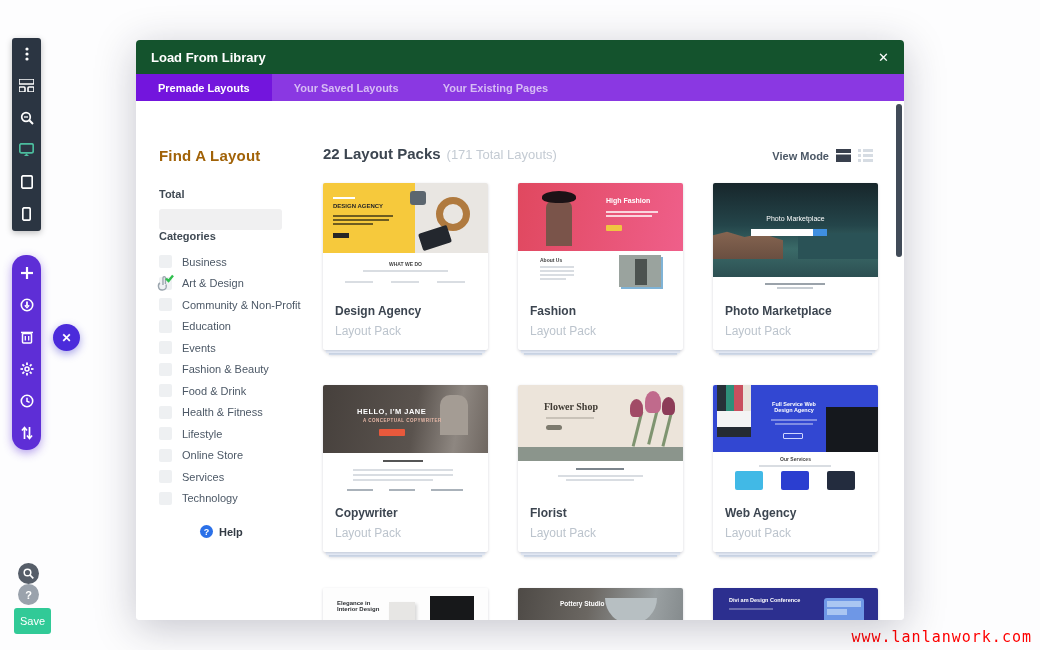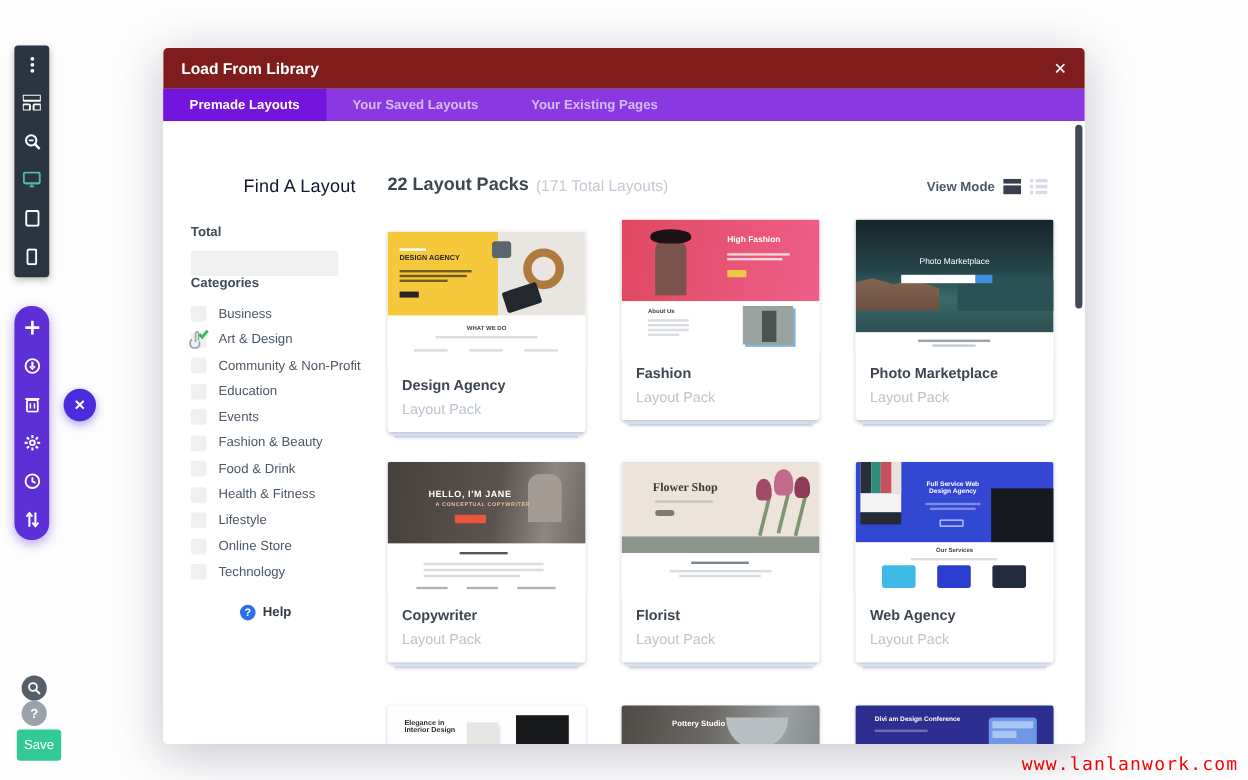--- a/index.html
+++ b/index.html
@@ -29,34 +29,34 @@
   .save-btn { position:absolute; left:14px; top:608px; width:37px; height:26px; background:#31ca97; border:none;
     border-radius:3px; color:#fff; font-size:11px; font-family:"Liberation Sans",sans-serif; cursor:pointer; }
 
   
   .watermark { position:absolute; right:8px; bottom:4px; color:#fe0000; font-size:15px;
     font-family:"DejaVu Sans Mono", monospace; letter-spacing:1px; }
 
   
   .modal { position:absolute; left:136px; top:40px; width:768px; height:580px; background:#fff;
     border-radius:4px; box-shadow:0 8px 40px rgba(30,30,60,.25); overflow:hidden; }
-  .modal-header { height:34px; background:#7f1d1d; display:flex; align-items:center; justify-content:space-between;
+  .modal-header { height:34px; background:#14532d; display:flex; align-items:center; justify-content:space-between;
     padding:0 15px; }
   .modal-title { color:#fff; font-size:13px; font-weight:bold; }
   .modal-close { color:#fff; font-size:13px; cursor:pointer; line-height:1; }
   .tabbar { height:27px; background:#8a38e2; display:flex; align-items:stretch; }
   .tab { display:flex; align-items:center; padding:0 22px; font-size:11px; font-weight:bold;
     color:#d6bbf4; cursor:pointer; }
   .tab.active { background:#7315dd; color:#fff; }
   .modal-body { position:relative; height:519px; background:#fff; overflow:hidden; }
   .scroll-thumb { position:absolute; right:2px; top:3px; width:6px; height:153px; background:#414b58; border-radius:3px; }
 
   
   .sidebar { position:absolute; left:23px; top:0; width:150px; }
-  .find-title { margin-top:46px; font-size:15px; color:#0f172a; font-weight:normal; letter-spacing:.2px;margin-left:44px; }
+  .find-title { margin-top:46px; font-size:15px; color:#a16207; font-weight:bold; letter-spacing:.2px; }
   .search-label { margin-top:24px; font-size:11px; font-weight:bold; color:#404a54; }
   .search-input { margin-top:9px; width:123px; height:21px; background:#f0f0f1; border:none; border-radius:3px;
     font-size:11px; padding:0 7px; color:#555; }
   .cat-label-head { font-size:11px; font-weight:bold; color:#404a54; }
   .cat-list { margin-top:9px; }
   .cat-row { display:flex; align-items:center; height:21.5px; cursor:pointer; position:relative; }
   .cat-box { width:13px; height:13px; background:#eef0f2; border-radius:2px; margin-right:10px; flex:none; position:relative; }
   .cat-text { font-size:11px; color:#4c5866; }
   .cat-check { display:none; position:absolute; left:-3px; top:-4px; }
   .cat-row.checked .cat-check { display:block; }
@@ -351,20 +351,26 @@
         <span class="cat-text cat-label">Lifestyle</span>
       </div>
 
       <div class="cat-row">
         <span class="cat-box">
           
         </span>
         <span class="cat-text cat-label">Online Store</span>
       </div>
 
+      <div class="cat-row">
+        <span class="cat-box">
+          
+        </span>
+        <span class="cat-text cat-label">Services</span>
+      </div>
 
 
       <div class="cat-row">
         <span class="cat-box">
           
         </span>
         <span class="cat-text cat-label">Technology</span>
       </div>
     </div>
       <div class="help-row">
@@ -388,21 +394,21 @@
               <rect x="5" y="0" width="10" height="3"></rect>
               <rect x="0" y="5" width="3" height="3"></rect>
               <rect x="5" y="5" width="10" height="3"></rect>
               <rect x="0" y="10" width="3" height="3"></rect>
               <rect x="5" y="10" width="10" height="3"></rect>
             </g>
           </svg>
       </span>
     </div>
 
-    <div class="card" style="left:187px; top:92px;">
+    <div class="card" style="left:187px; top:82px;">
       <div class="thumb t-design">
         <div class="hero">
             <div class="yellow"></div>
           <div class="tl" style="left:10px;top:14px;width:22px;background:#fff;"></div>
           <span class="tinytxt" style="left:10px;top:20px;font-size:6px;color:#262626;">DESIGN AGENCY</span>
           <div class="tl" style="left:10px;top:32px;width:60px;background:#6e5c20;"></div>
           <div class="tl" style="left:10px;top:36px;width:56px;background:#6e5c20;"></div>
           <div class="tl" style="left:10px;top:40px;width:40px;background:#6e5c20;"></div>
           <div class="tl" style="left:10px;top:50px;width:16px;background:#262626;height:5px;"></div>
           <div class="ring"></div>

